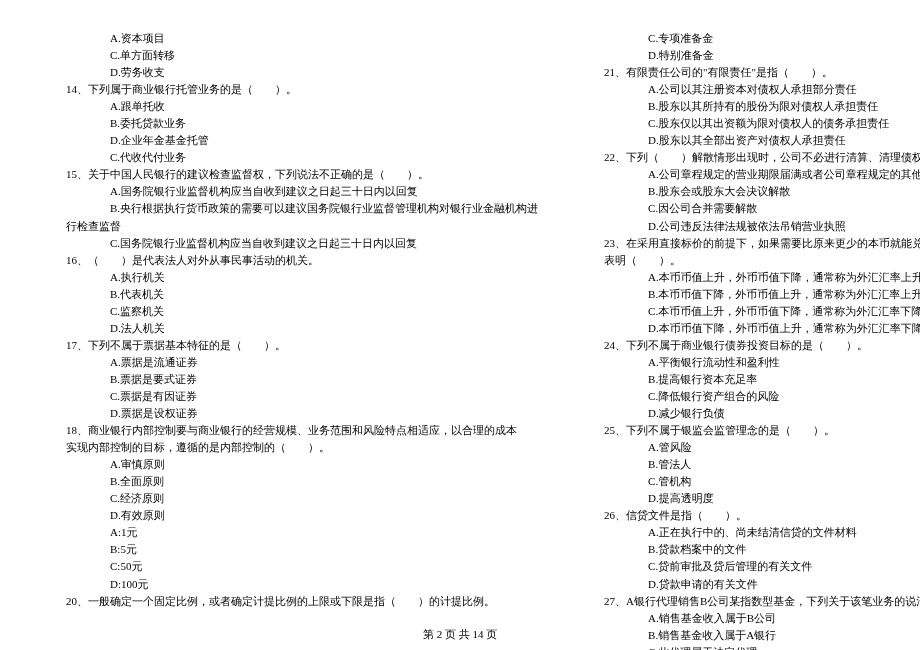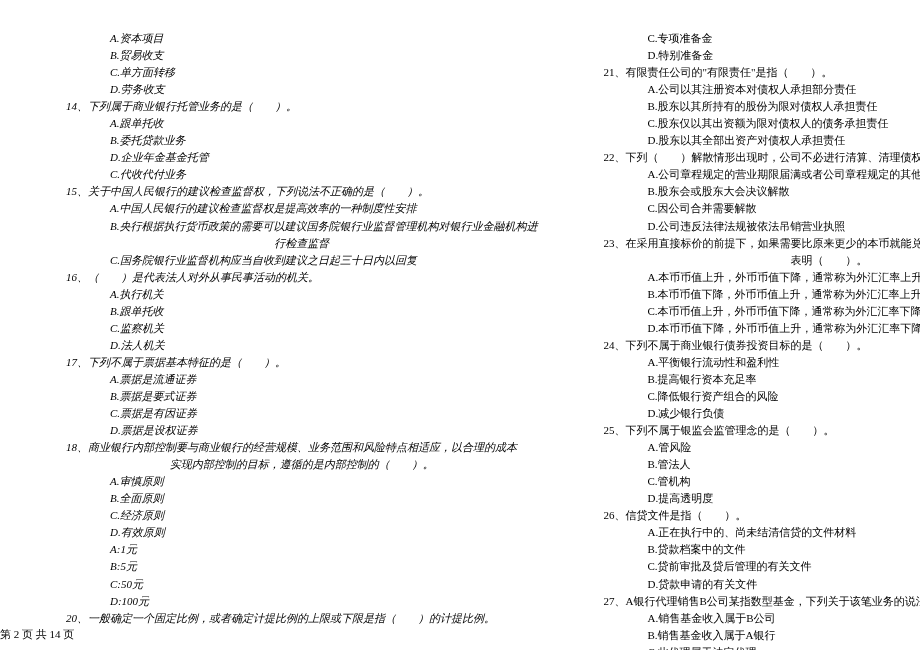--- a/index.html
+++ b/index.html
@@ -16,64 +16,63 @@
     .page {
       display: flex;
       padding: 30px 40px 0 40px;
       height: 620px;
     }
     .column {
       flex: 1;
       padding: 0 10px;
       line-height: 1.55;
     }
-    .col-left { padding-right: 25px; font-style: italic; }
+    .col-left { padding-right: 25px; }
     .col-right { padding-left: 25px; }
     .option-line {
       padding-left: 60px;
       white-space: nowrap;
     }
     .question-line {
       padding-left: 16px;
       white-space: nowrap;
     }
     .continuation {
       padding-left: 16px;
       white-space: nowrap;
-      text-align: center;
     }
     .page-footer {
       position: absolute;
       bottom: 8px;
       width: 100%;
+      text-align: center;
       font-size: 11px;
     }
   </style>
 </head>
 <body>
 
 <div class="page">
   <div class="column col-left" id="left-col">
       <div class="option-line">A.资本项目</div>
-      <div class="option-line">B.贸易收支</div>
       <div class="option-line">C.单方面转移</div>
       <div class="option-line">D.劳务收支</div>
       <div class="question-line">14、下列属于商业银行托管业务的是（　　）。</div>
       <div class="option-line">A.跟单托收</div>
       <div class="option-line">B.委托贷款业务</div>
       <div class="option-line">D.企业年金基金托管</div>
       <div class="option-line">C.代收代付业务</div>
       <div class="question-line">15、关于中国人民银行的建议检查监督权，下列说法不正确的是（　　）。</div>
-      <div class="option-line">A.中国人民银行的建议检查监督权是提高效率的一种制度性安排</div>
+      <div class="option-line">A.国务院银行业监督机构应当自收到建议之日起三十日内以回复</div>
       <div class="option-line">B.央行根据执行货币政策的需要可以建议国务院银行业监督管理机构对银行业金融机构进</div>
       <div class="continuation">行检查监督</div>
       <div class="option-line">C.国务院银行业监督机构应当自收到建议之日起三十日内以回复</div>
       <div class="question-line">16、（　　）是代表法人对外从事民事活动的机关。</div>
       <div class="option-line">A.执行机关</div>
-      <div class="option-line">B.跟单托收</div>
+      <div class="option-line">B.代表机关</div>
       <div class="option-line">C.监察机关</div>
       <div class="option-line">D.法人机关</div>
       <div class="question-line">17、下列不属于票据基本特征的是（　　）。</div>
       <div class="option-line">A.票据是流通证券</div>
       <div class="option-line">B.票据是要式证券</div>
       <div class="option-line">C.票据是有因证券</div>
       <div class="option-line">D.票据是设权证券</div>
       <div class="question-line">18、商业银行内部控制要与商业银行的经营规模、业务范围和风险特点相适应，以合理的成本</div>
       <div class="continuation">实现内部控制的目标，遵循的是内部控制的（　　）。</div>
       <div class="option-line">A.审慎原则</div>

